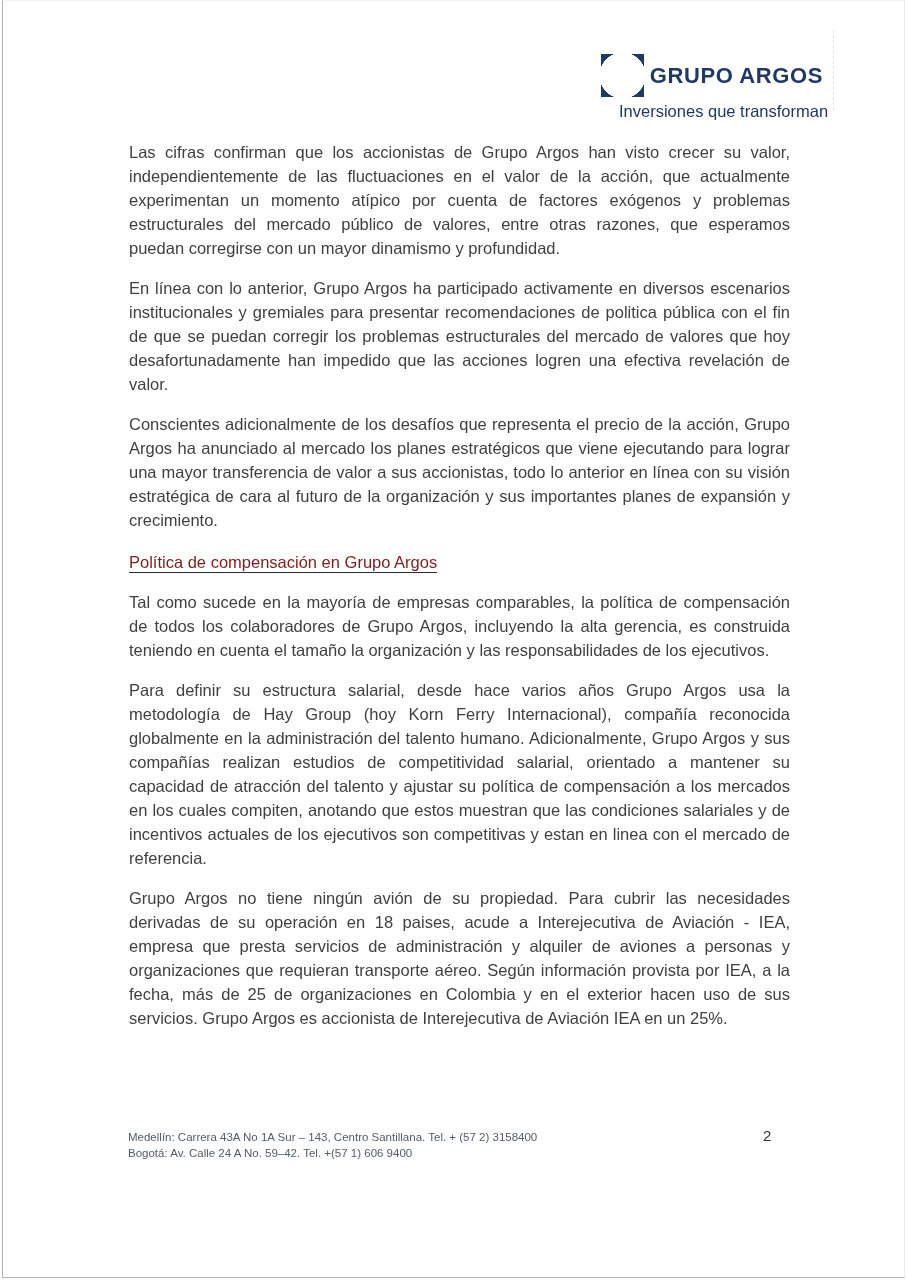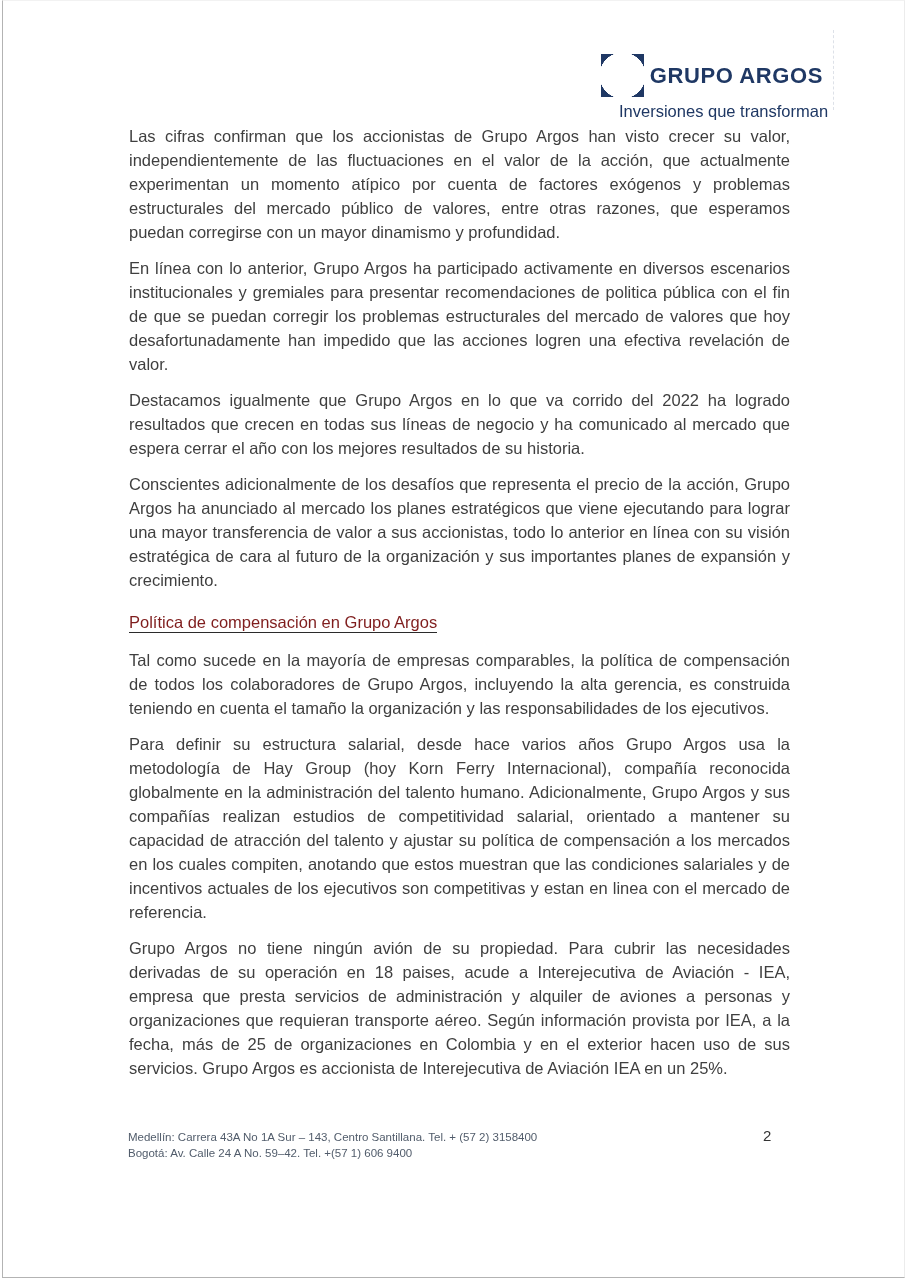--- a/index.html
+++ b/index.html
@@ -71,21 +71,21 @@
     position: absolute;
     left: 129px;
     top: 124px;
     width: 661px;
     font-size: 16.5px;
     line-height: 24px;
     color: #3f3f3f;
     text-align: justify;
   }
   .content p.body-par {
-    margin: 0 0 12px 0;
+    margin: 16px 0 12px 0;
   }
   .section-heading {
     font-size: 16.5px;
     font-weight: 400;
     color: #7f1d1d;
     margin: 18px 0 14px 0;
     text-align: left;
   }
   .section-heading .underlined {
     border-bottom: 1.5px solid #2b2b2b;
@@ -121,21 +121,20 @@
   <div class="logo-row">
     <div class="logo-mark"></div>
     <div class="logo-wordmark">GRUPO ARGOS</div>
   </div>
   <div class="logo-tagline">Inversiones que transforman</div>
 </div>
 
 <div class="content">
   <p class="body-par">Las cifras confirman que los accionistas de Grupo Argos han visto crecer su valor, independientemente de las fluctuaciones en el valor de la acción, que actualmente experimentan un momento atípico por cuenta de factores exógenos y problemas estructurales del mercado público de valores, entre otras razones, que esperamos puedan corregirse con un mayor dinamismo y profundidad.</p>
   <p class="body-par">En línea con lo anterior, Grupo Argos ha participado activamente en diversos escenarios institucionales y gremiales para presentar recomendaciones de politica pública con el fin de que se puedan corregir los problemas estructurales del mercado de valores que hoy desafortunadamente han impedido que las acciones logren una efectiva revelación de valor.</p>
-  <p class="body-par">Destacamos igualmente que Grupo Argos en lo que va corrido del 2022 ha logrado resultados que crecen en todas sus líneas de negocio y ha comunicado al mercado que espera cerrar el año con los mejores resultados de su historia.</p>
   <p class="body-par">Conscientes adicionalmente de los desafíos que representa el precio de la acción, Grupo Argos ha anunciado al mercado los planes estratégicos que viene ejecutando para lograr una mayor transferencia de valor a sus accionistas, todo lo anterior en línea con su visión estratégica de cara al futuro de la organización y sus importantes planes de expansión y crecimiento.</p>
 
   <h2 class="section-heading"><span class="underlined">Política de compensación en Grupo Argos</span></h2>
   <p class="body-par">Tal como sucede en la mayoría de empresas comparables, la política de compensación de todos los colaboradores de Grupo Argos, incluyendo la alta gerencia, es construida teniendo en cuenta el tamaño la organización y las responsabilidades de los ejecutivos.</p>
   <p class="body-par">Para definir su estructura salarial, desde hace varios años Grupo Argos usa la metodología de Hay Group (hoy Korn Ferry Internacional), compañía reconocida globalmente en la administración del talento humano. Adicionalmente, Grupo Argos y sus compañías realizan estudios de competitividad salarial, orientado a mantener su capacidad de atracción del talento y ajustar su política de compensación a los mercados en los cuales compiten, anotando que estos muestran que las condiciones salariales y de incentivos actuales de los ejecutivos son competitivas y estan en linea con el mercado de referencia.</p>
 
   <p class="body-par">Grupo Argos no tiene ningún avión de su propiedad. Para cubrir las necesidades derivadas de su operación en 18 paises, acude a Interejecutiva de Aviación - IEA, empresa que presta servicios de administración y alquiler de aviones a personas y organizaciones que requieran transporte aéreo. Según información provista por IEA, a la fecha, más de 25 de organizaciones en Colombia y en el exterior hacen uso de sus servicios. Grupo Argos es accionista de Interejecutiva de Aviación IEA en un 25%.</p>
 </div>
 
 <div class="footer">

